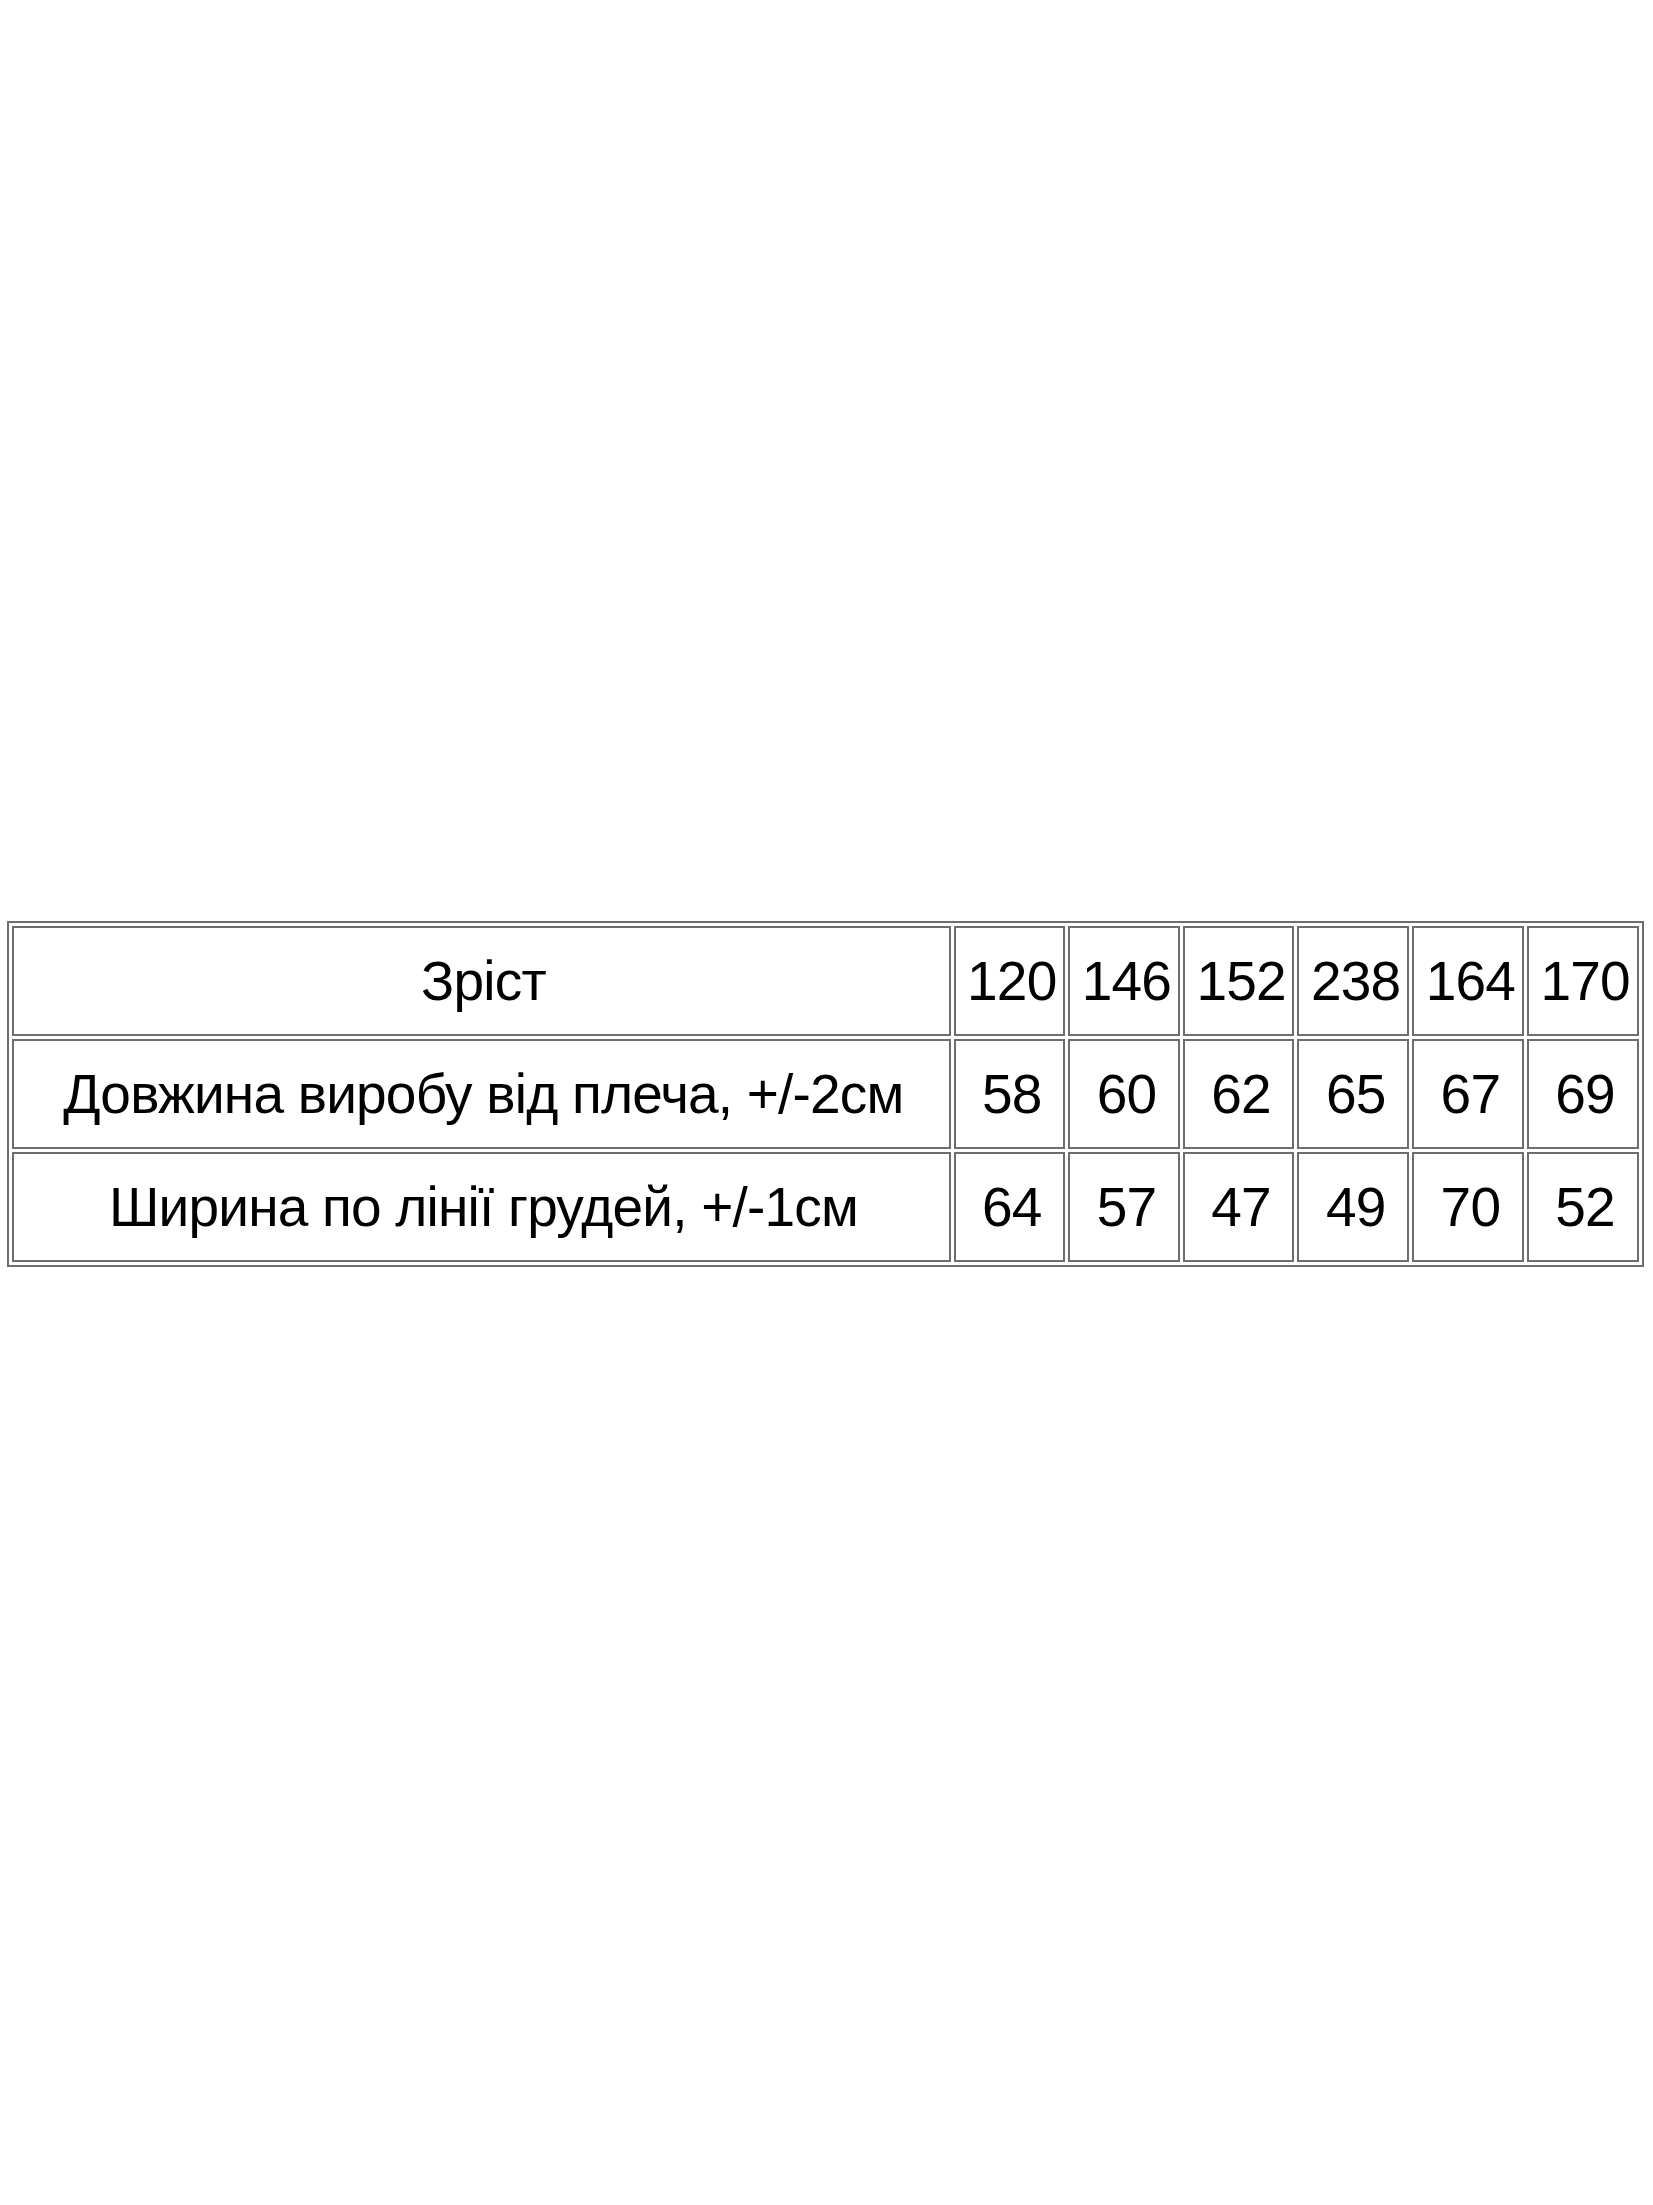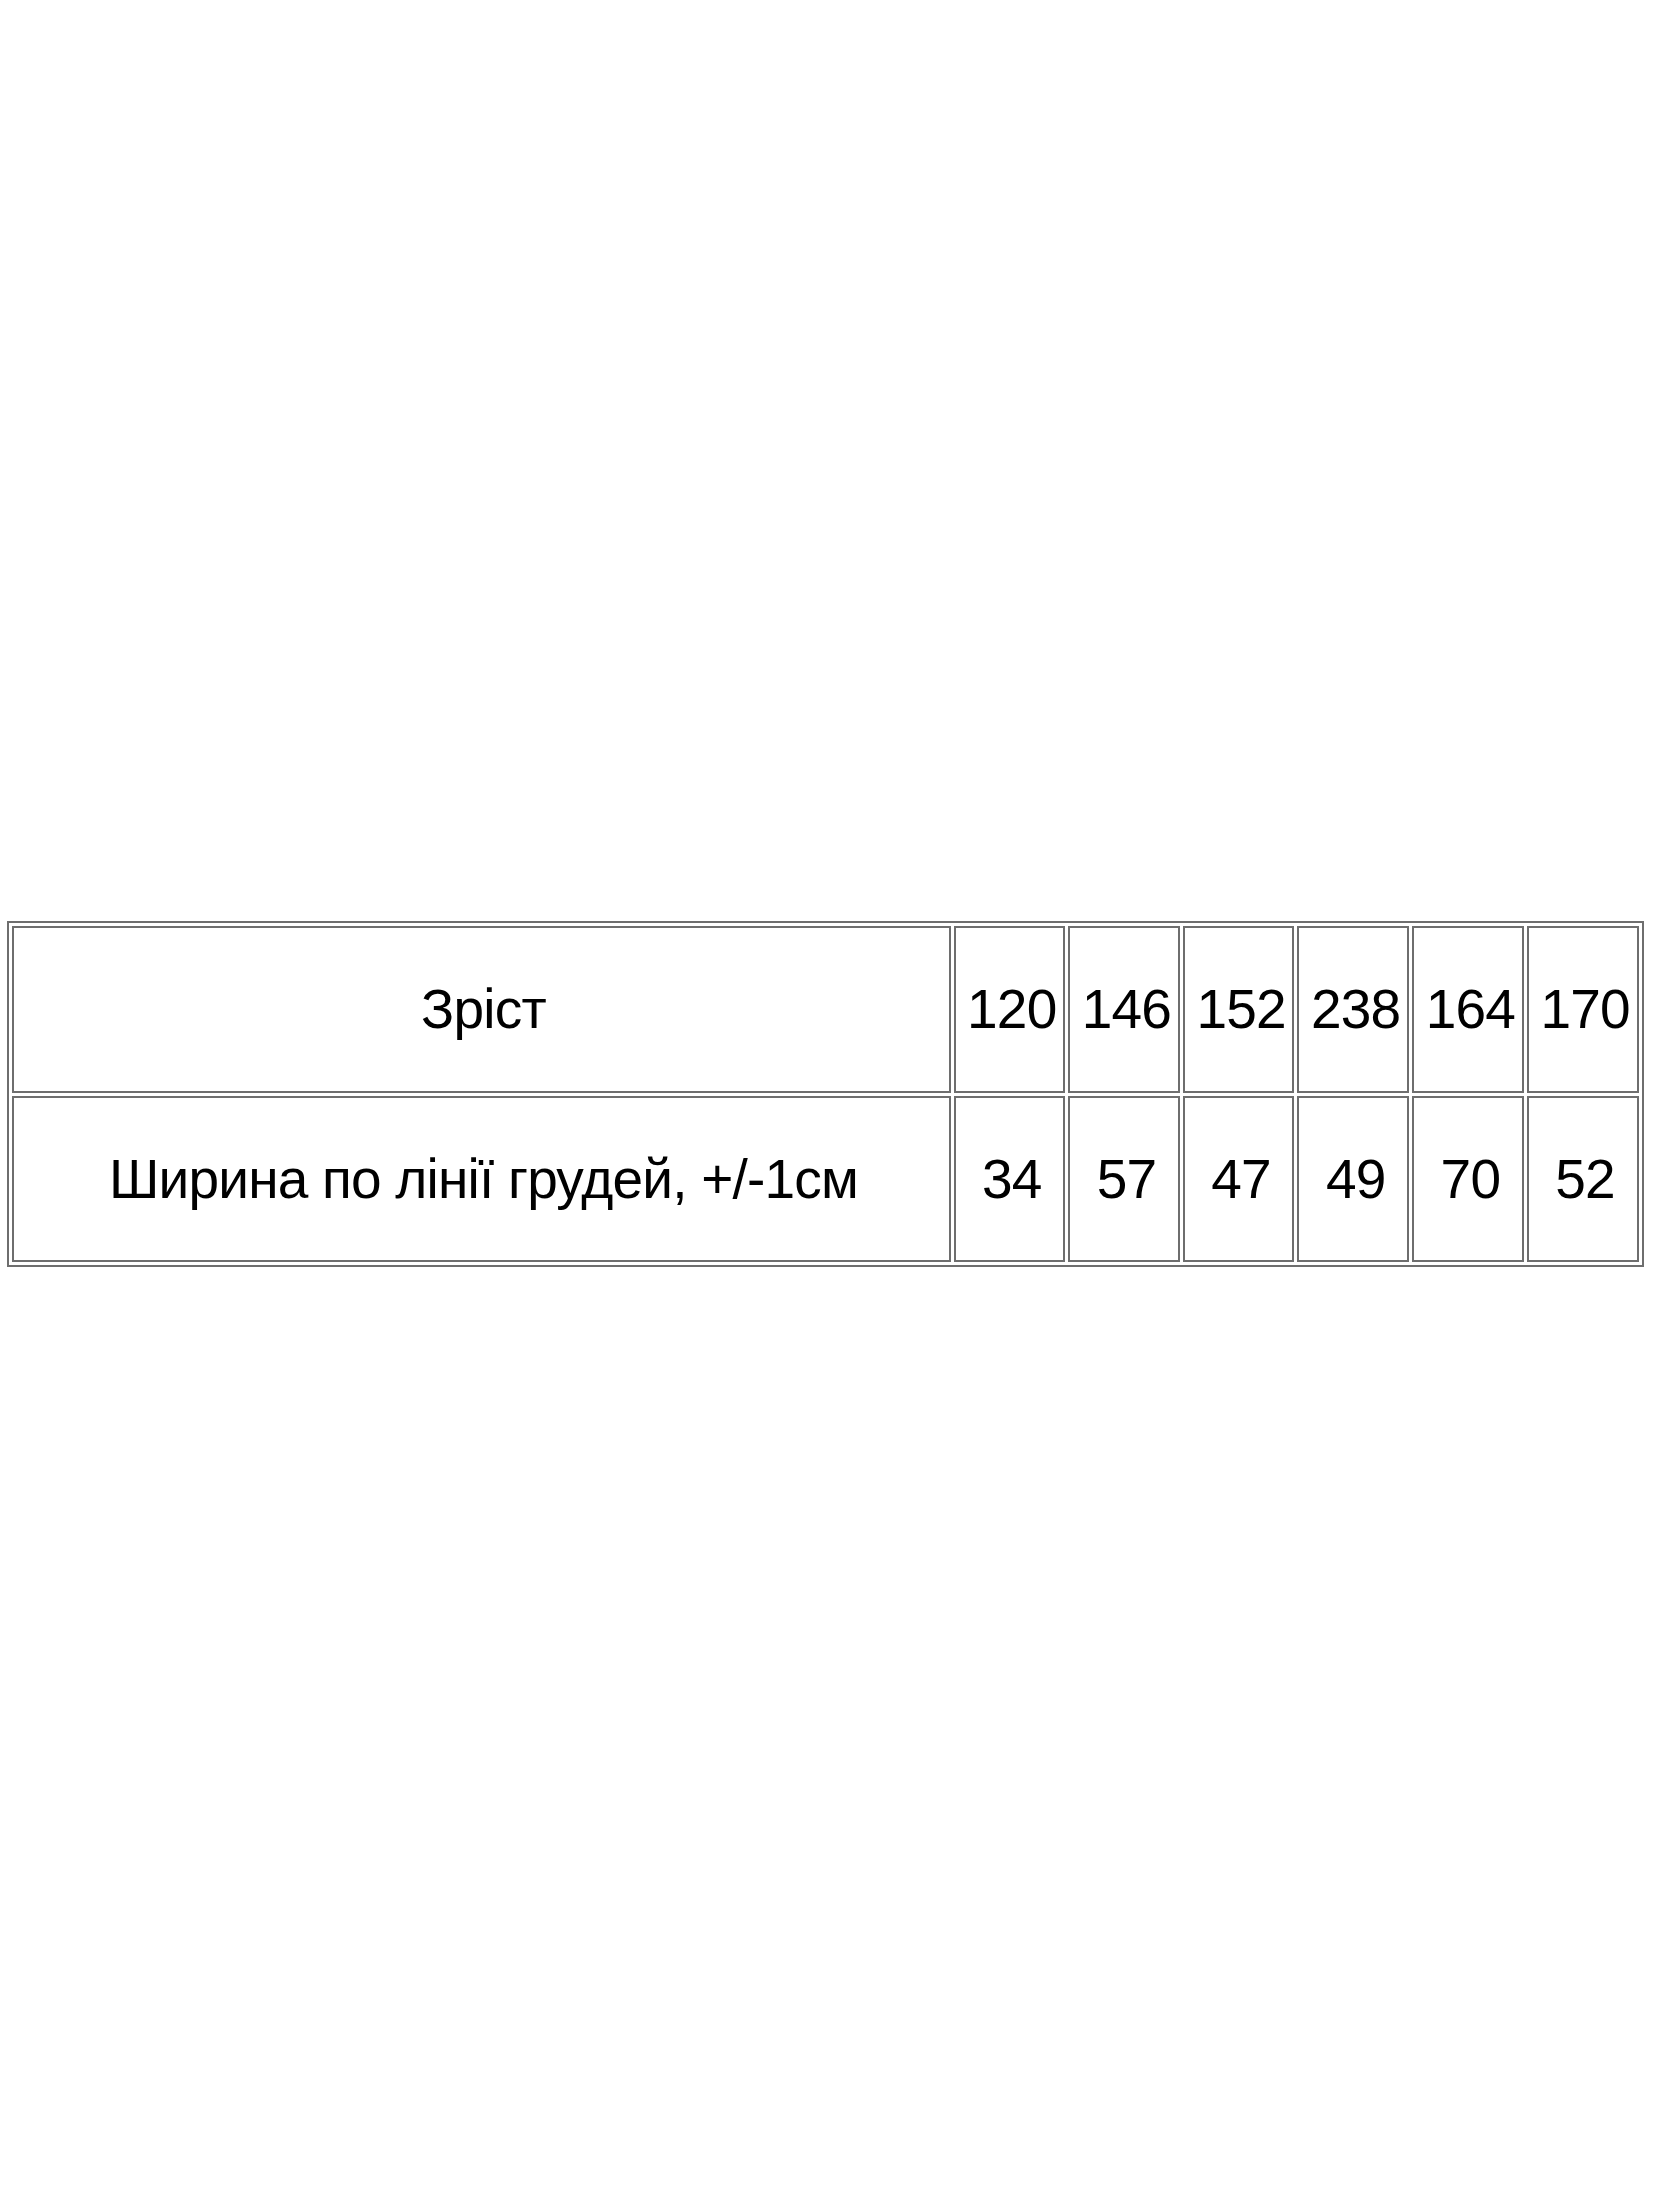--- a/index.html
+++ b/index.html
@@ -58,22 +58,31 @@
     <tr>
       <td>Зріст</td>
       <td>120</td>
       <td>146</td>
       <td>152</td>
       <td>238</td>
       <td>164</td>
       <td>170</td>
     </tr>
     <tr>
+      <td>Довжина виробу від плеча, +/-2см</td>
+      <td>58</td>
+      <td>60</td>
+      <td>62</td>
+      <td>65</td>
+      <td>67</td>
+      <td>69</td>
+    </tr>
+    <tr>
       <td>Ширина по лінії грудей, +/-1см</td>
-      <td>34</td>
+      <td>64</td>
       <td>57</td>
       <td>47</td>
       <td>49</td>
       <td>70</td>
       <td>52</td>
     </tr>
   </tbody>
 </table>
 
 

